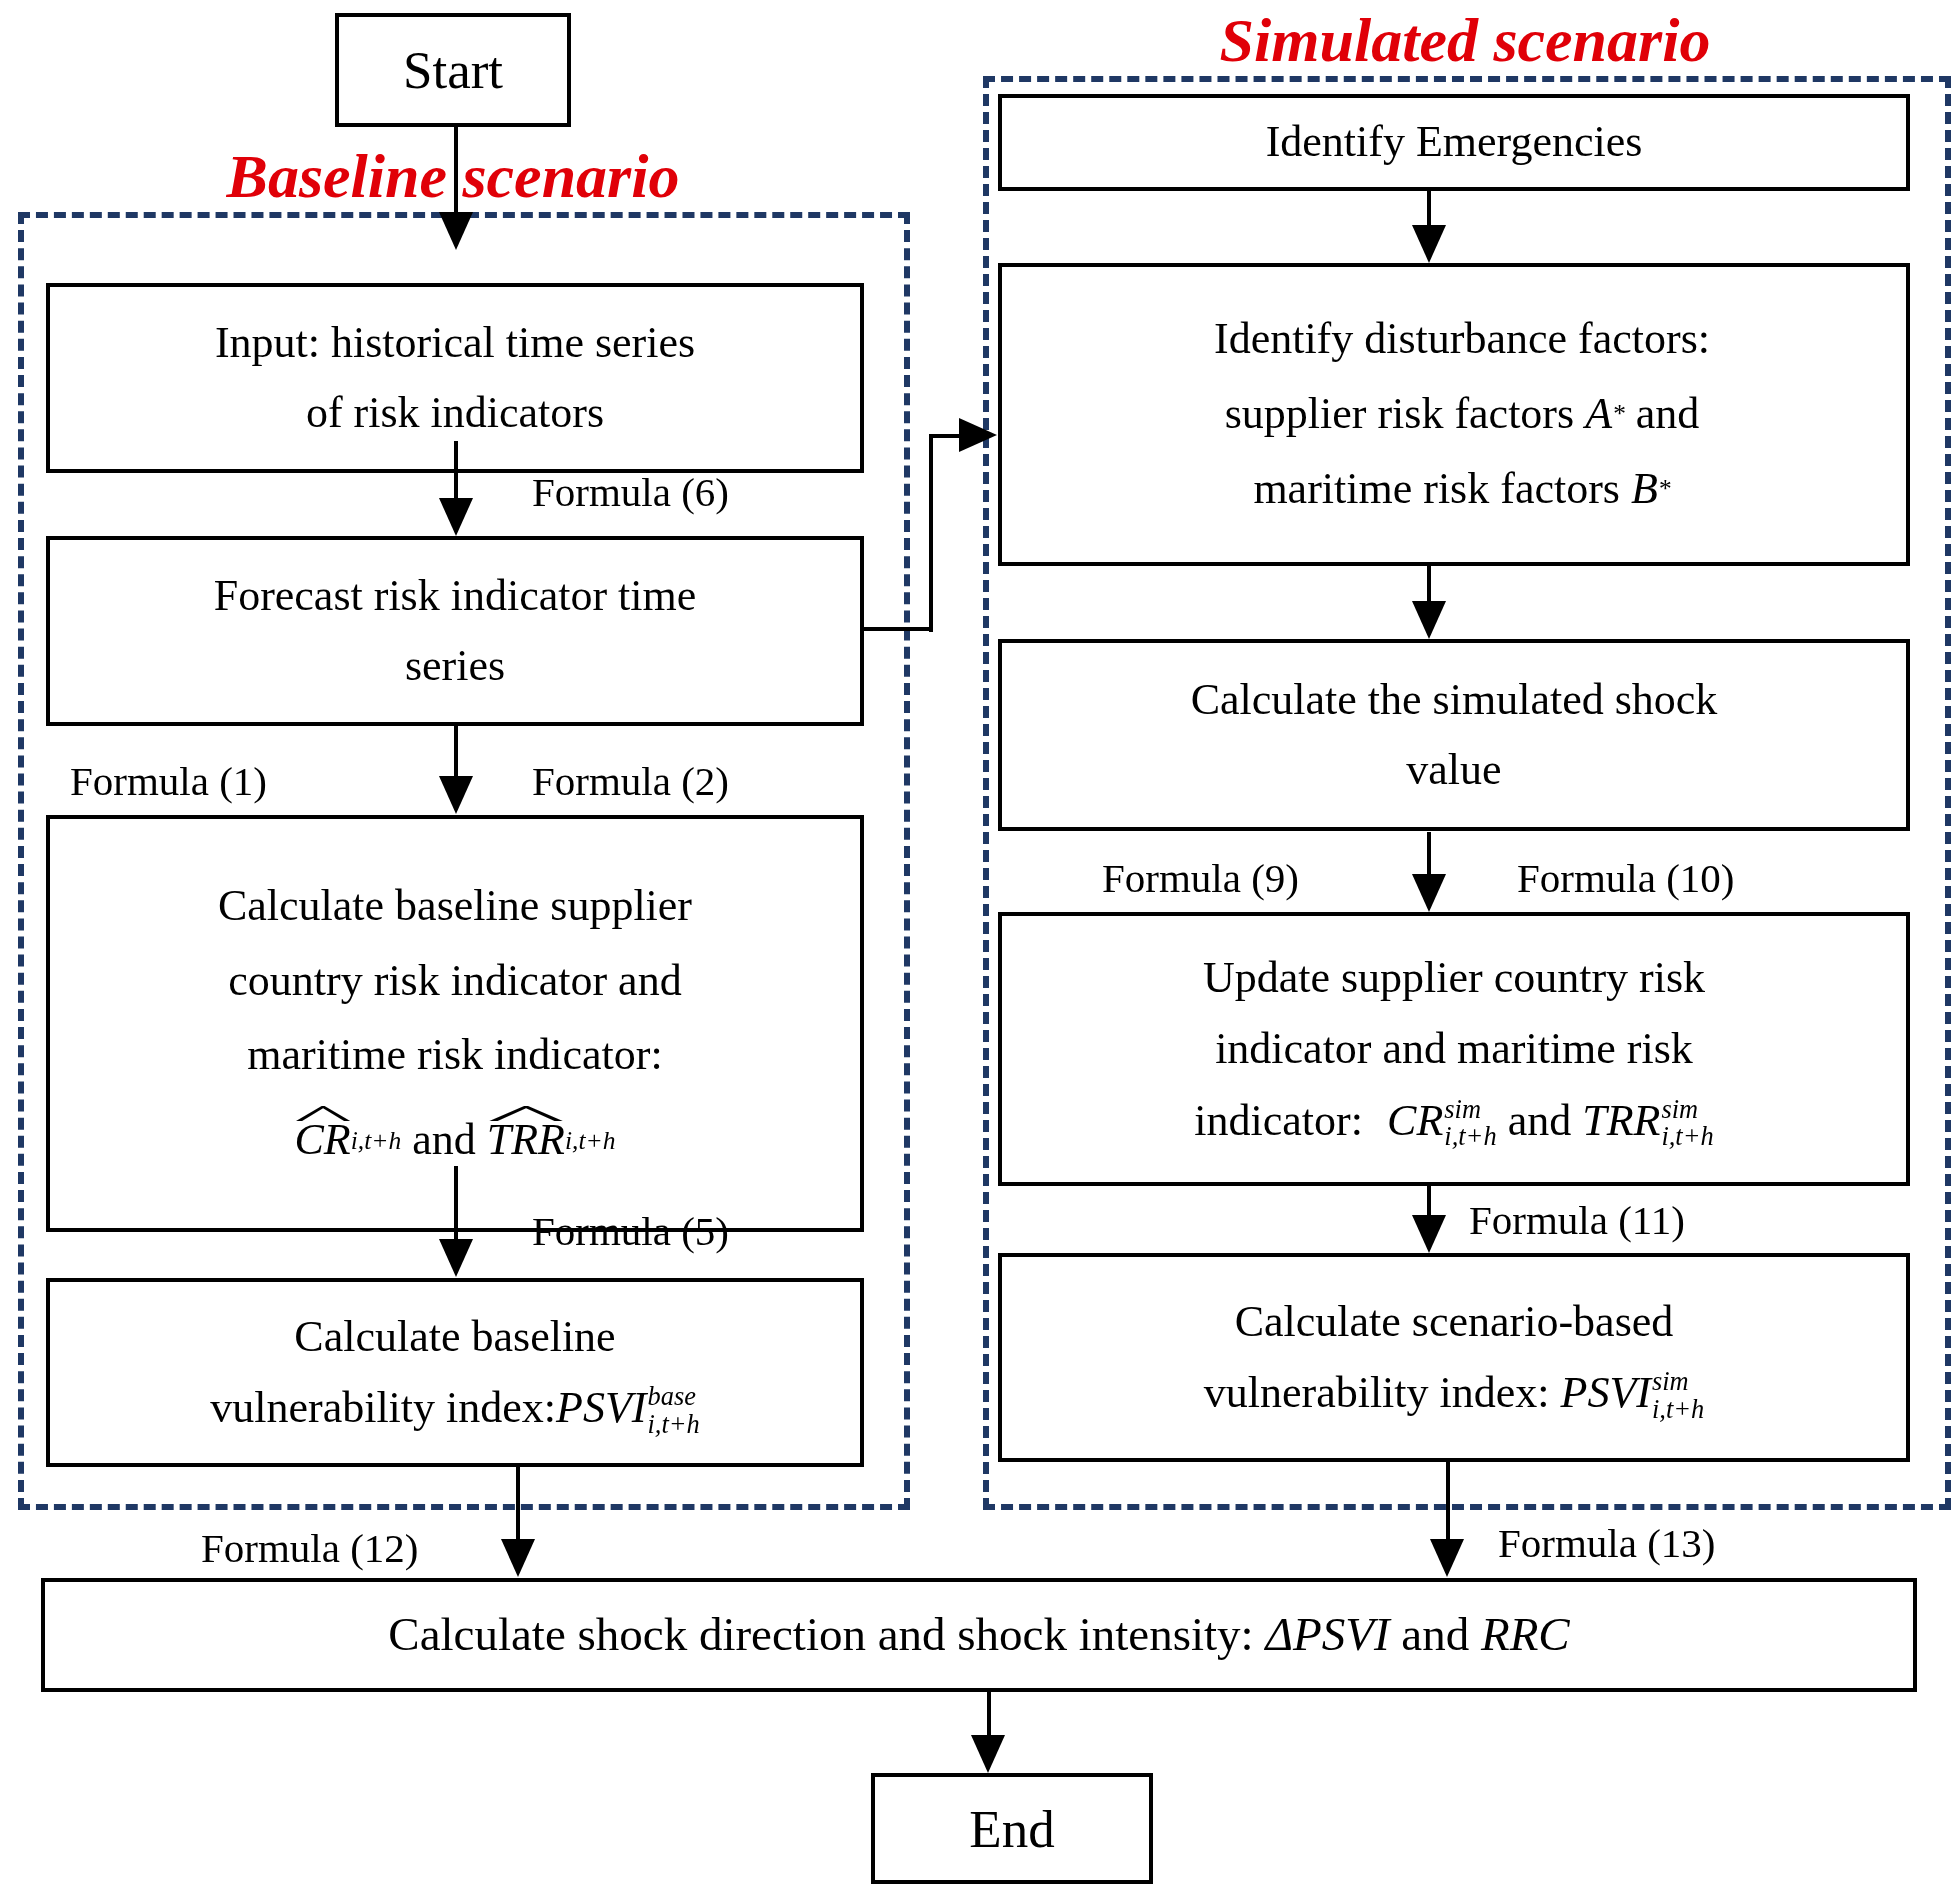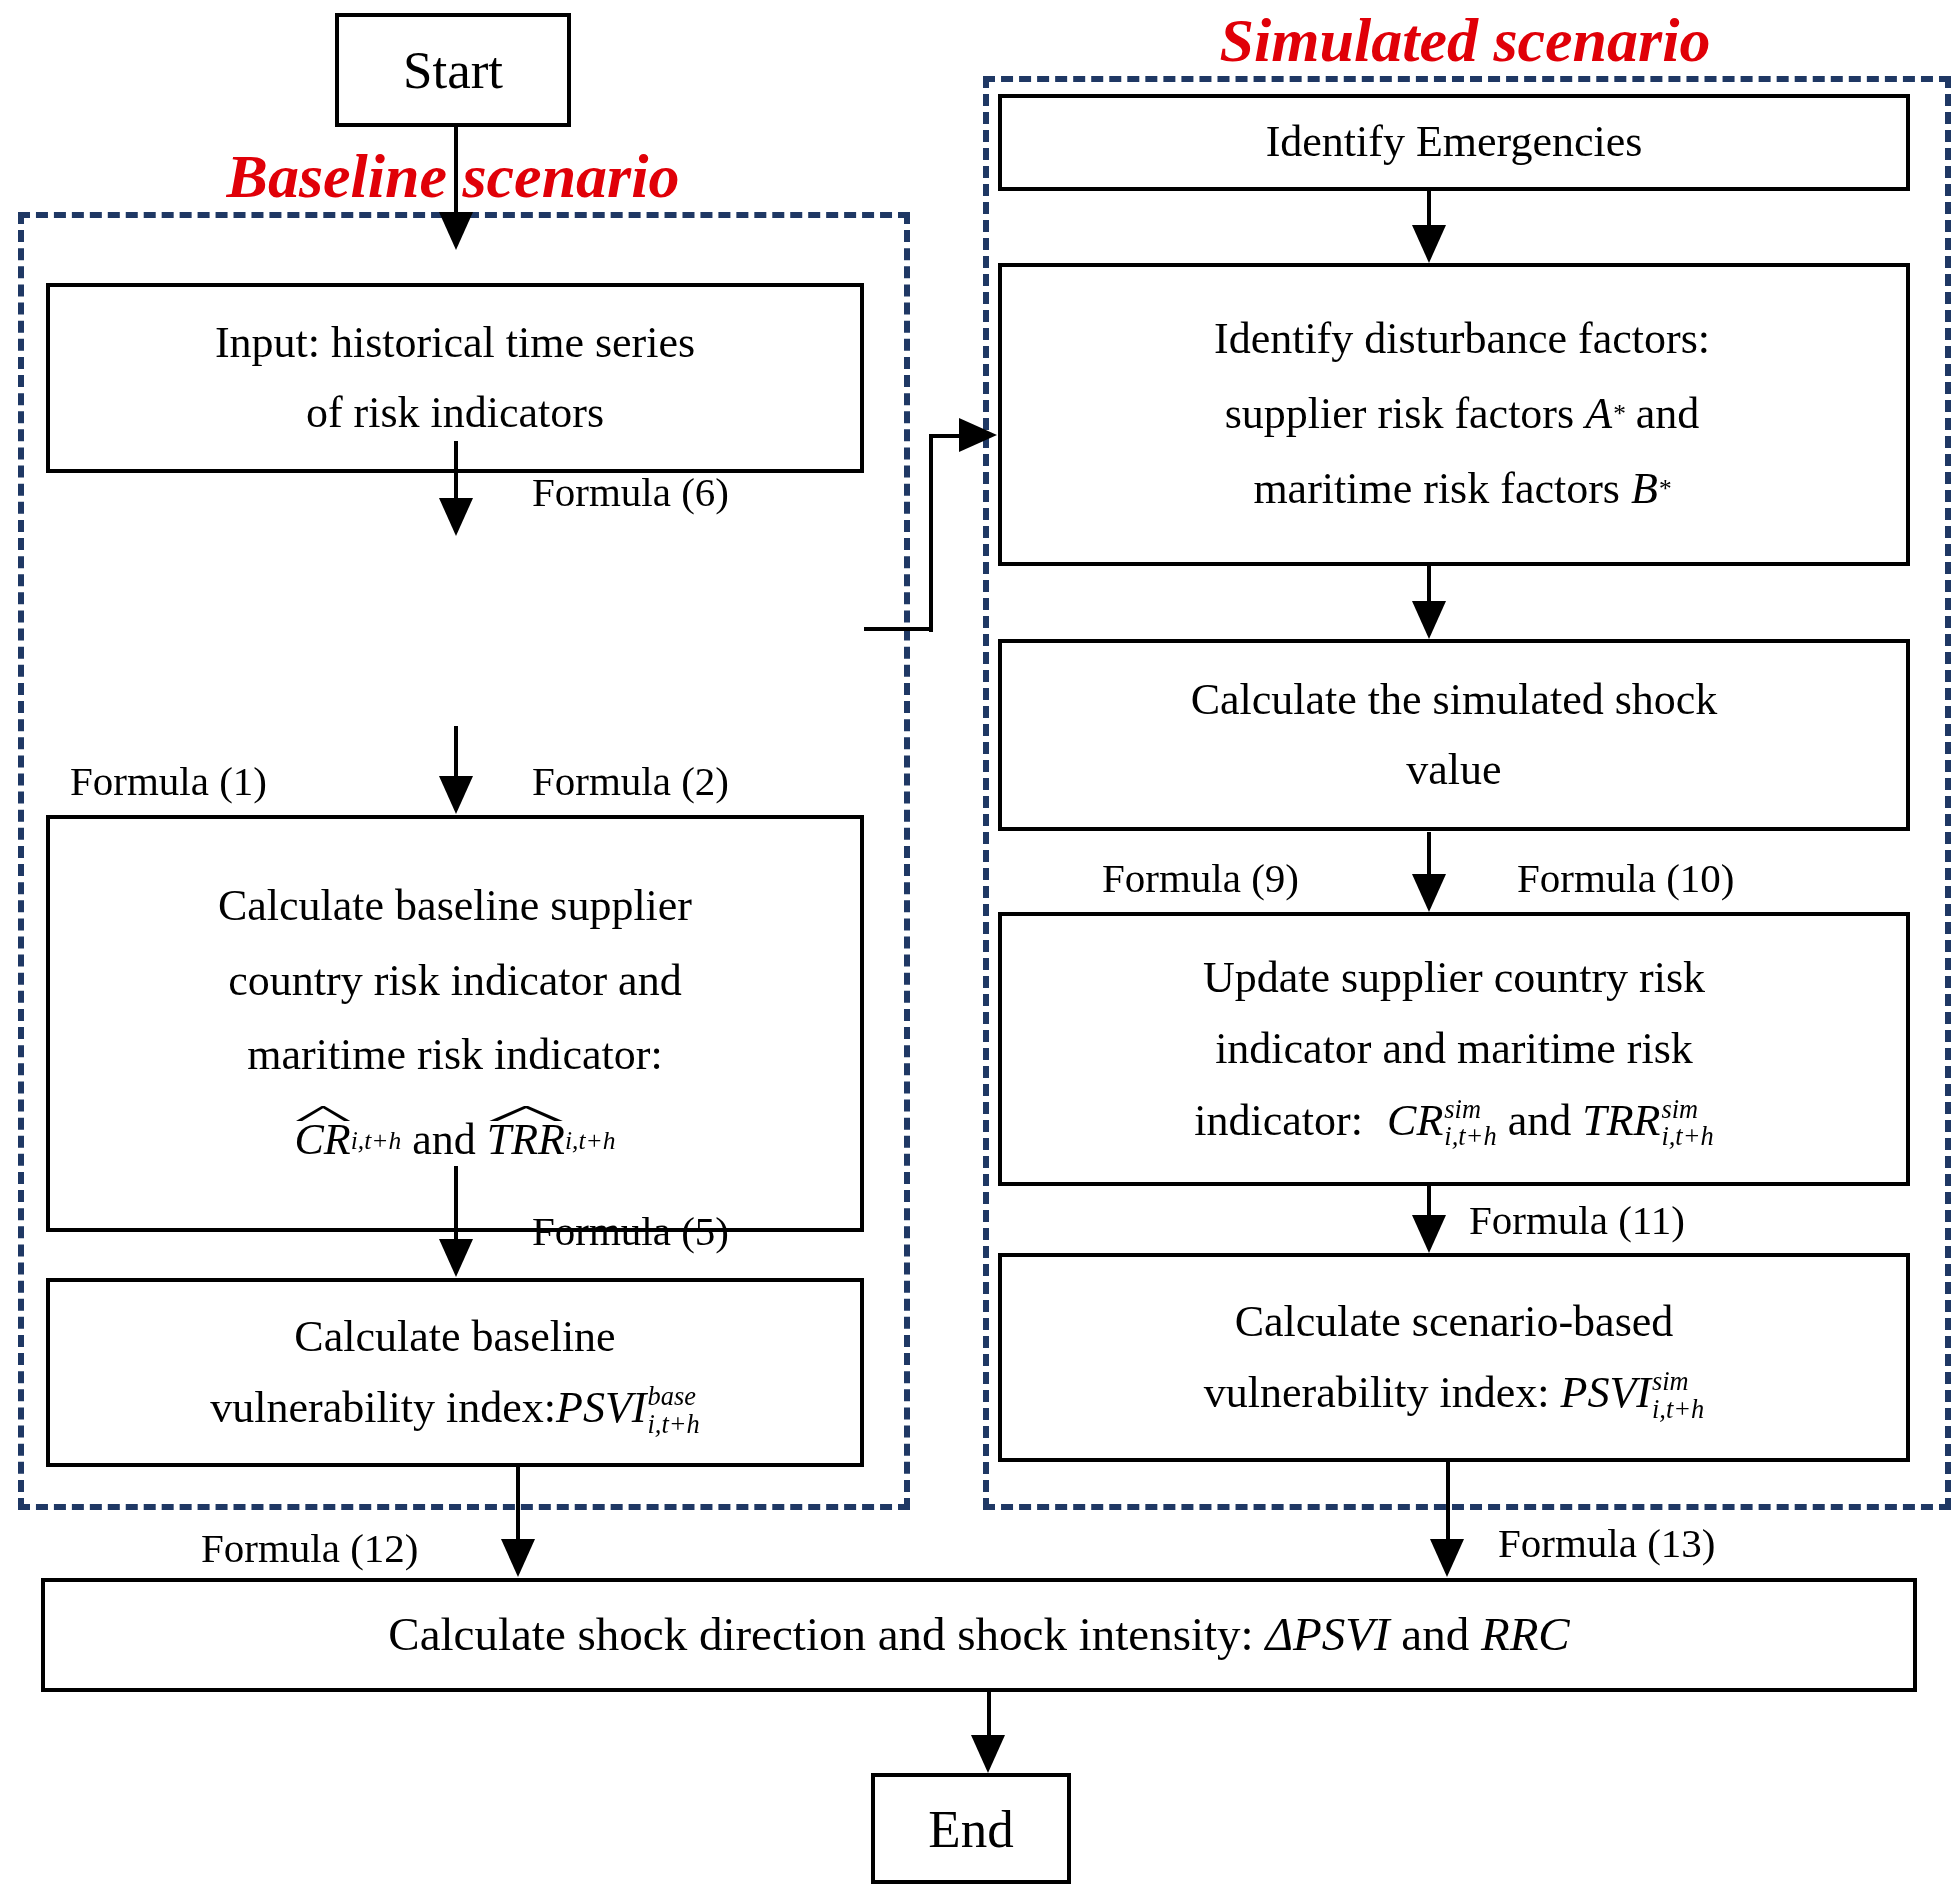--- a/index.html
+++ b/index.html
@@ -98,20 +98,24 @@
 
   <div class="fbox" style="left:46px;top:251px;width:818px;height:190px;margin-top:32px;">
     <div>Input: historical time series</div>
     <div>of risk indicators</div>
   </div>
 
   <div class="formula" style="left:532px;top:472px;">Formula (6)</div>
   <div class="vline" style="left:454px;top:441px;height:59px;"></div>
   <div class="head-down" style="left:439px;top:498px;"></div>
 
+  <div class="fbox" style="left:46px;top:536px;width:818px;height:190px;">
+    <div>Forecast risk indicator time</div>
+    <div>series</div>
+  </div>
 
   <div class="hline" style="left:864px;top:627px;width:69px;"></div>
   <div class="vline" style="left:929px;top:434px;height:198px;"></div>
   <div class="hline" style="left:929px;top:434px;width:33px;"></div>
   <div class="head-right" style="left:959px;top:418px;"></div>
 
   <div class="formula" style="left:70px;top:761px;">Formula (1)</div>
   <div class="formula" style="left:532px;top:761px;">Formula (2)</div>
   <div class="vline" style="left:454px;top:726px;height:52px;"></div>
   <div class="head-down" style="left:439px;top:776px;"></div>
@@ -228,18 +232,18 @@
       <span class="gap-r">Calculate shock direction and shock intensity:</span>
       <span class="mi">ΔPSVI</span>
       <span class="gap-l gap-r">and</span>
       <span class="mi">RRC</span>
     </div>
   </div>
 
   <div class="vline" style="left:987px;top:1691px;height:46px;"></div>
   <div class="head-down" style="left:971px;top:1735px;"></div>
 
-  <div class="terminal" style="left:871px;top:1773px;width:200px;height:111px;">
+  <div class="terminal" style="left:871px;top:1773px;width:282px;height:111px;">
     <span>End</span>
   </div>
 
 </div>
 
 
 </body></html>

